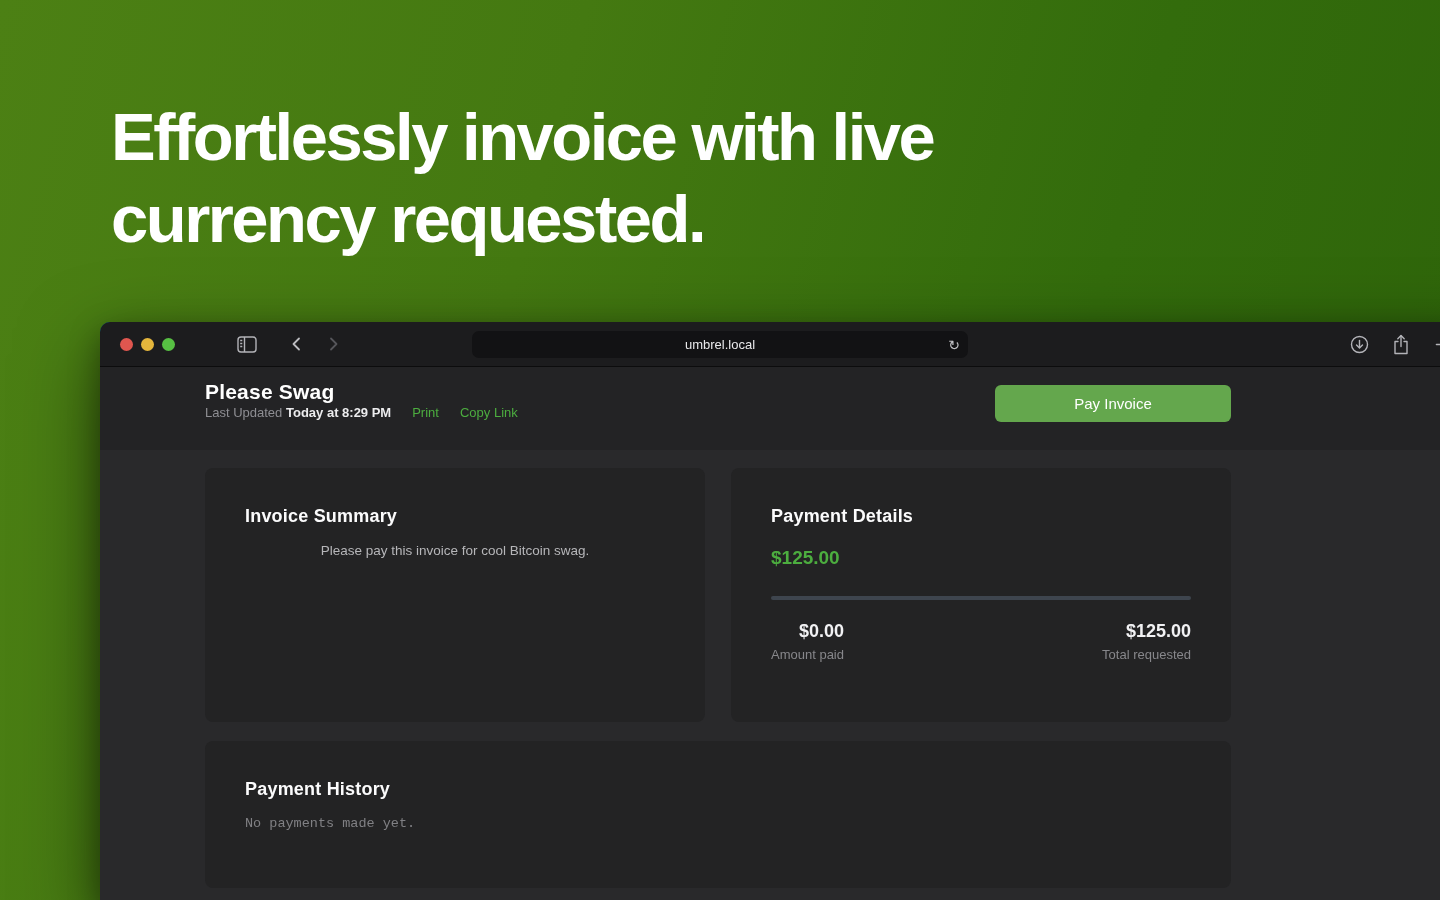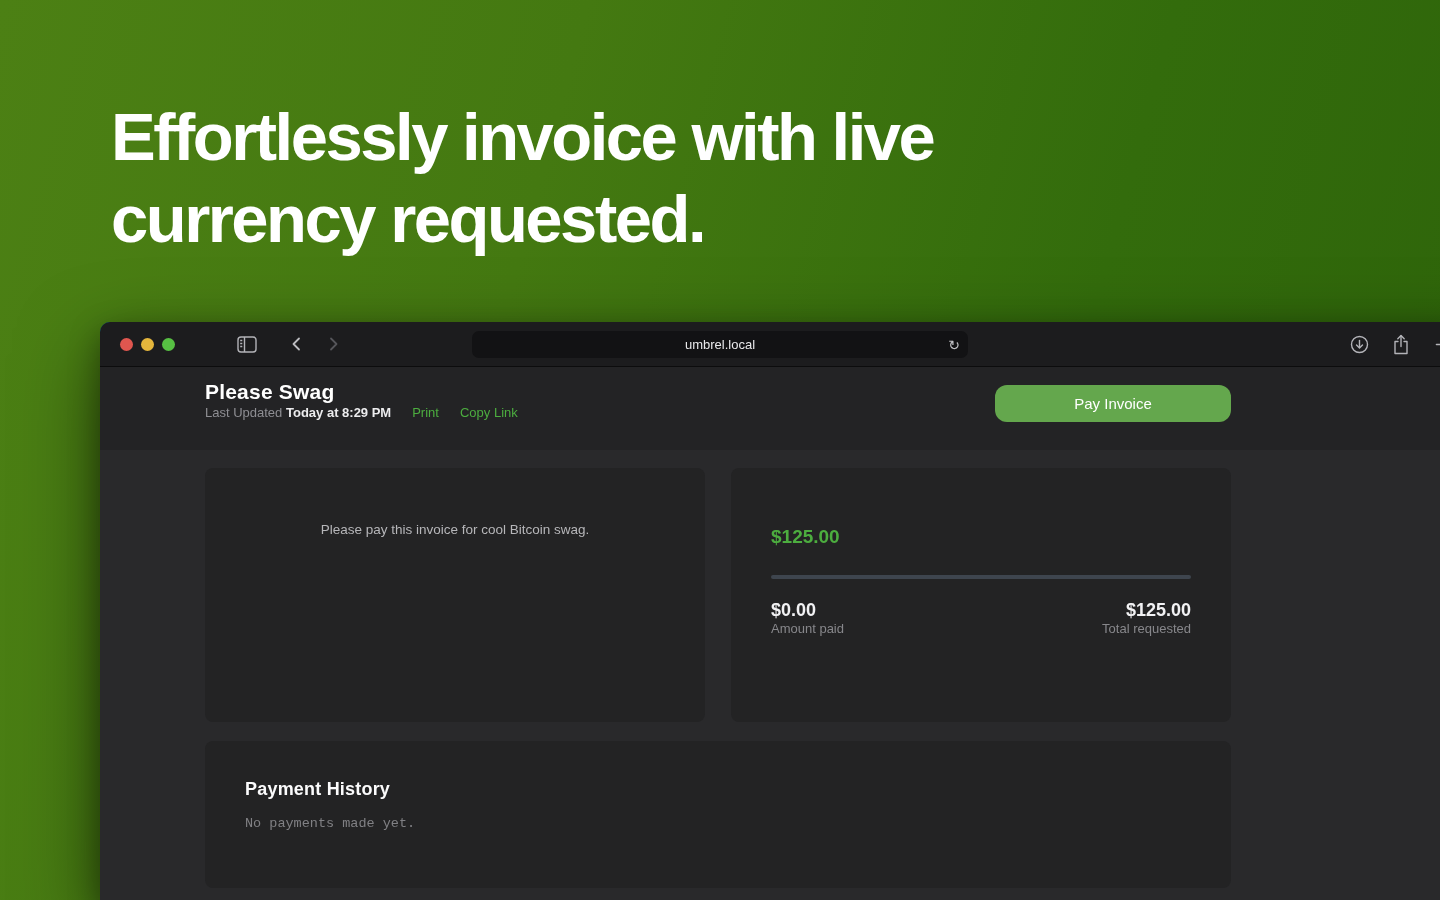--- a/index.html
+++ b/index.html
@@ -83,21 +83,21 @@
     position: absolute; left: 105px; top: 38px;
     display: flex; align-items: flex-start; gap: 21px;
     font-size: 13px;
   }
   .meta-label { color: #8e8e93; }
   .meta-value { color: #ececee; font-weight: bold; }
   .link-green { color: #4cad3f; cursor: pointer; text-decoration: none; }
   .pay-btn {
     position: absolute; left: 895px; top: 18px;
     width: 236px; height: 37px;
-    background: #64a74d; border: none; border-radius: 12px;
+    background: #64a74d; border: none; border-radius: 6px;
     color: #ffffff; font-size: 15px; font-family: "Liberation Sans", sans-serif;
     cursor: pointer;
   }
 
   
   .content { position: relative; height: 450px; background: #29292b; }
   .card {
     position: absolute; background: #232324; border-radius: 8px;
     padding: 38px 40px;
   }
@@ -110,22 +110,22 @@
   .card .muted { color: #87878b; font-size: 13px; }
 
   .amount-due { margin-top: 20px; color: #4cad3f; font-size: 19px; font-weight: bold; }
   .amount-due-label { margin-top: 6px; }
   .progress-track {
     margin-top: 27px; height: 4px; width: 100%;
     background: #3e454e; border-radius: 2px;
   }
   .totals-row { margin-top: 21px; display: flex; justify-content: space-between; }
   .totals-col.right { text-align: right; }
-  .totals-value { color: #f2f2f4; font-size: 18px; font-weight: bold; }
-  .totals-label { }
+  .totals-value { color: #f2f2f4; font-size: 18px; font-weight: bold; text-align: right; }
+  .totals-label { margin-top: 5px; }
   .history-empty { margin-top: 16px; color: #808084; font-size: 13.5px; font-family: Liberation Mono, monospace; }
 </style>
 </head>
 <body>
 
 <div class="hero">
   <div>Effortlessly invoice with live</div>
   <div>currency requested.</div>
 </div>
 
@@ -210,24 +210,26 @@
       </span>
       <a class="link-green">Print</a>
       <a class="link-green">Copy Link</a>
     </div>
     <button class="pay-btn">Pay Invoice</button>
   </div>
 
   <div class="content">
 
     <div class="card card-summary">
+      <h2>Invoice Summary</h2>
       <div class="desc">Please pay this invoice for cool Bitcoin swag.</div>
     </div>
 
     <div class="card card-details">
+      <h2>Payment Details</h2>
       <div class="amount-due">$125.00</div>
       <div class="progress-track"></div>
       <div class="totals-row">
         <div class="totals-col">
           <div class="totals-value">$0.00</div>
           <div class="muted totals-label">Amount paid</div>
         </div>
         <div class="totals-col right">
           <div class="totals-value">$125.00</div>
           <div class="muted totals-label">Total requested</div>

